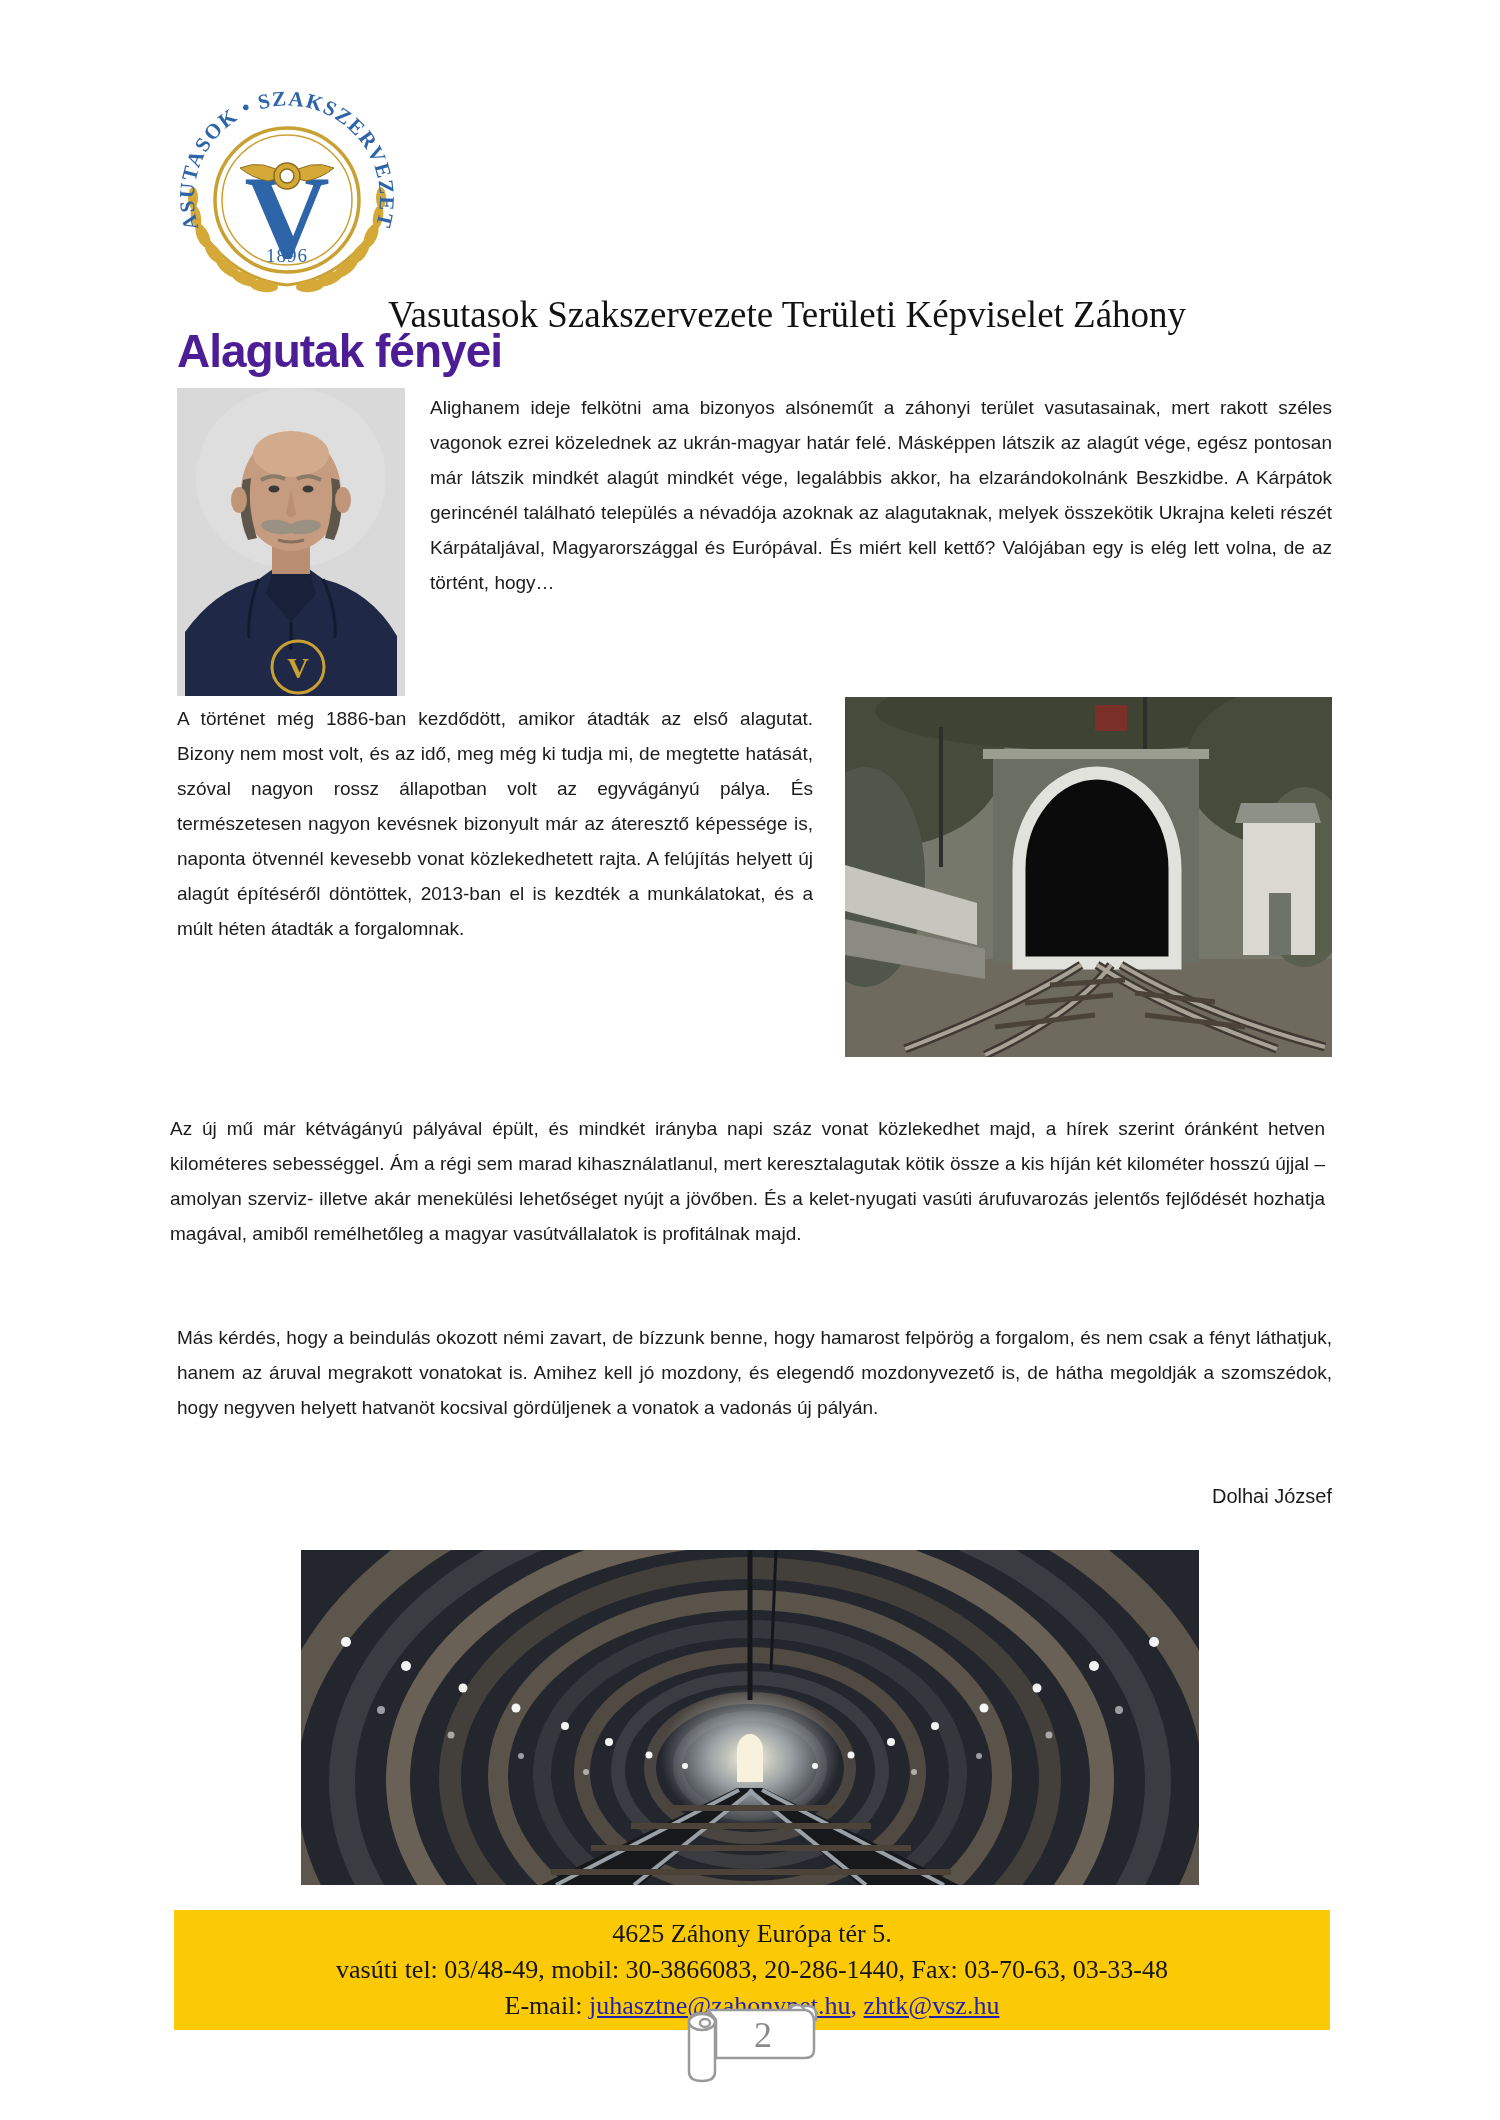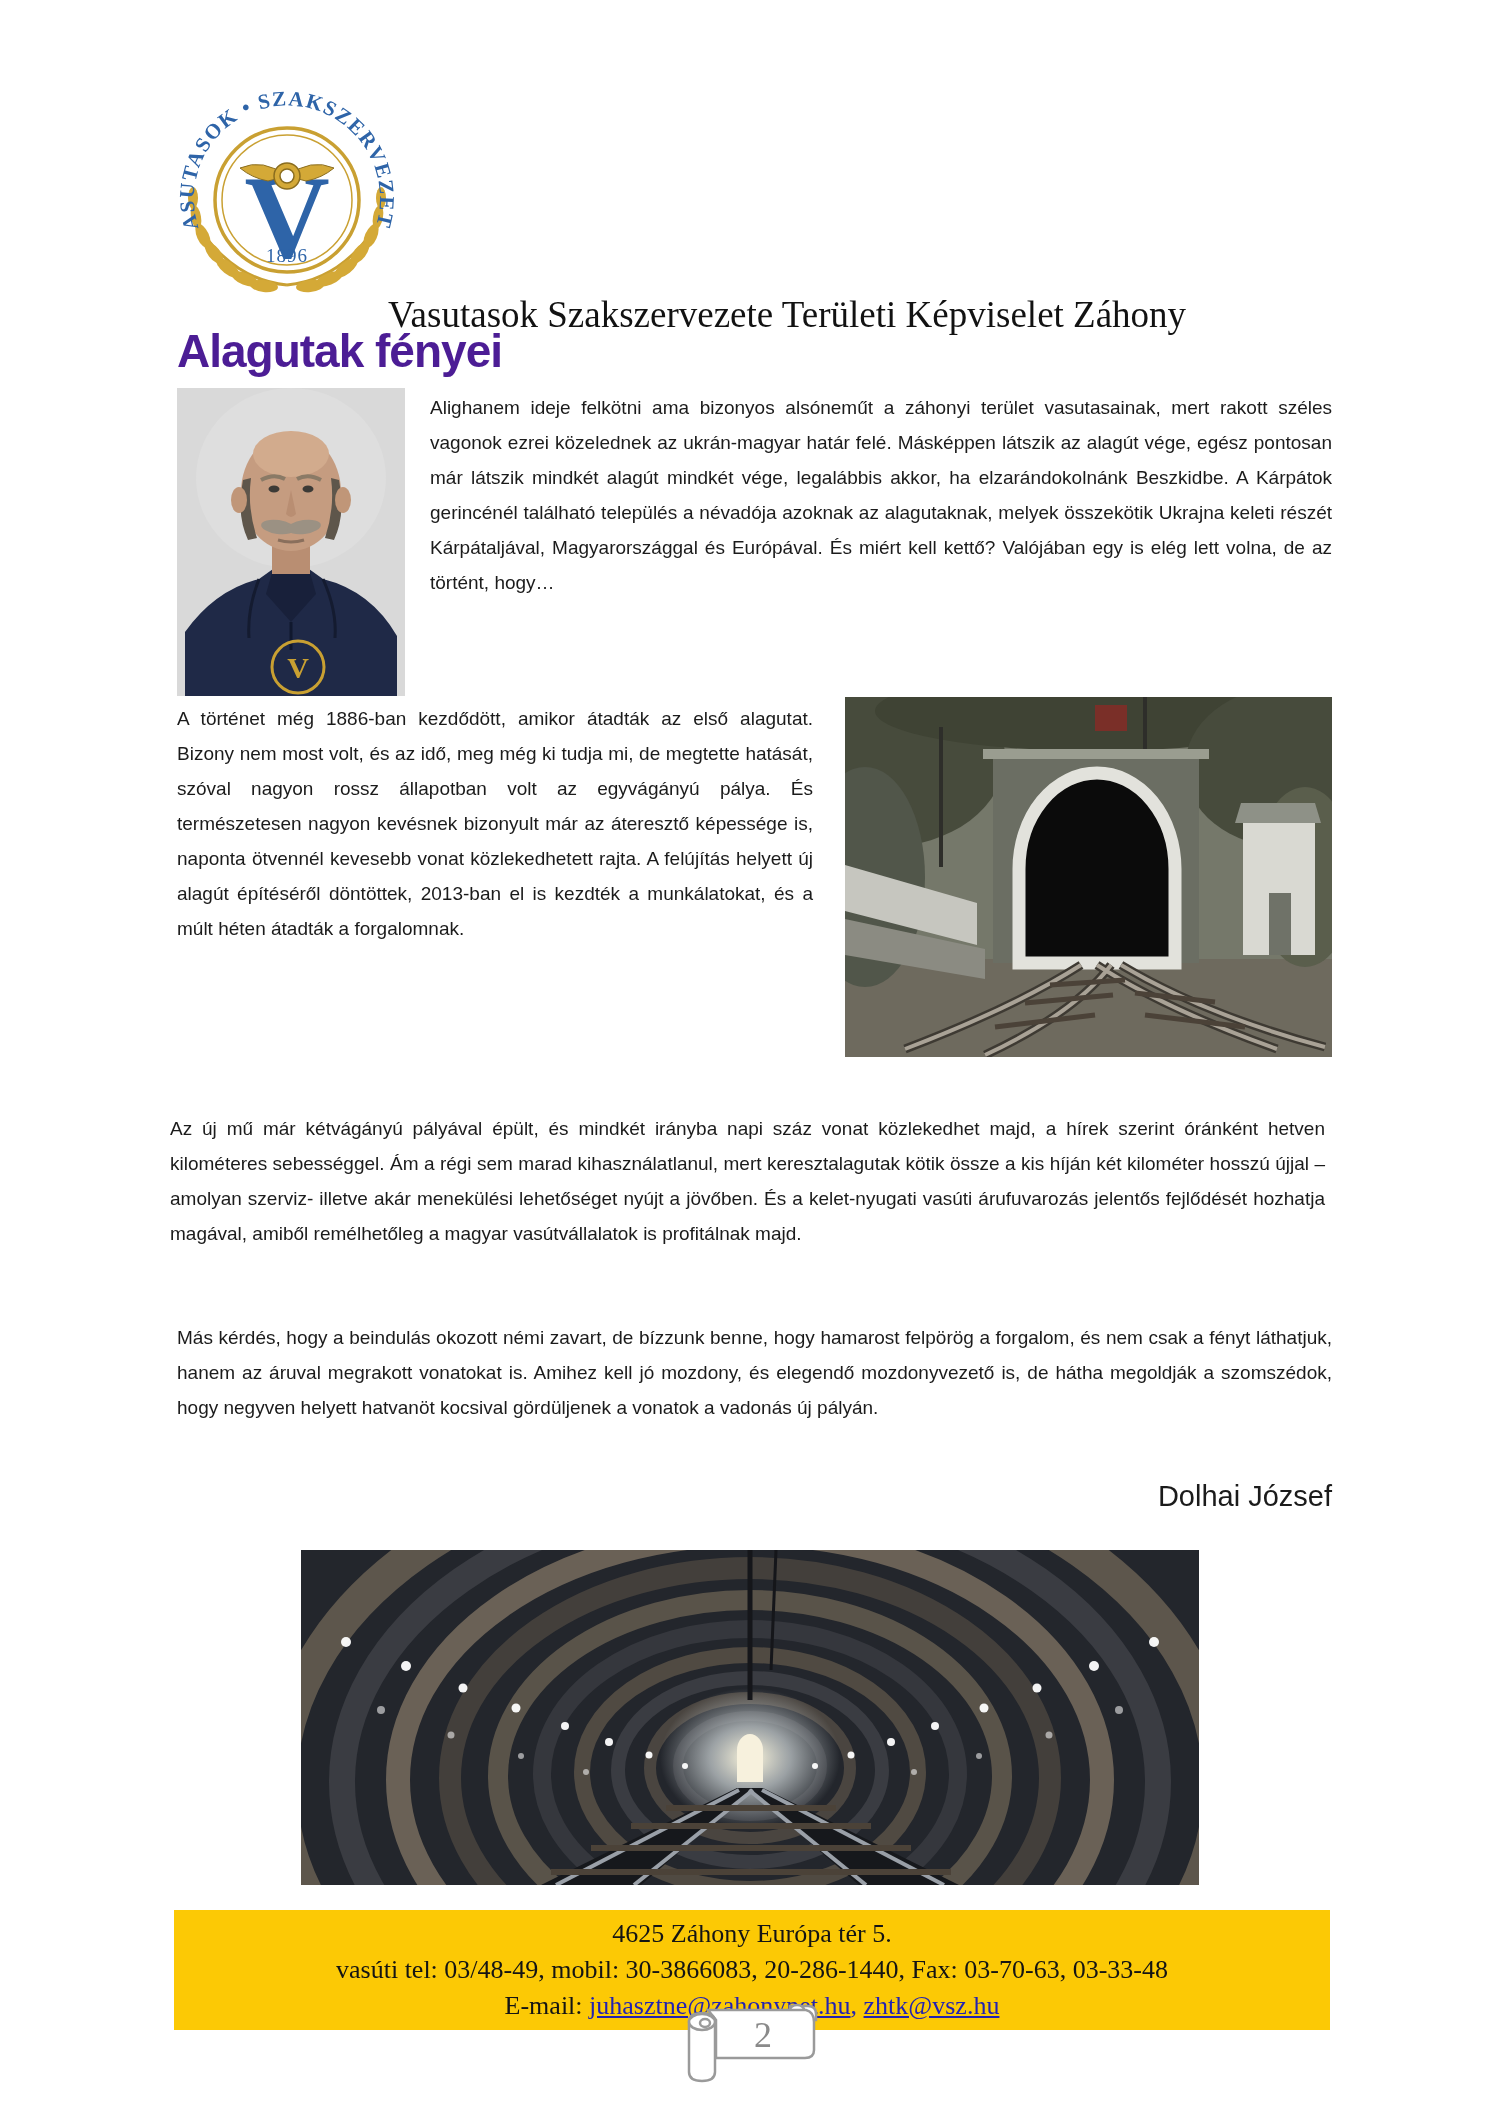--- a/index.html
+++ b/index.html
@@ -20,21 +20,21 @@
   }
   .portrait{position:absolute; left:177px; top:388px; width:228px; height:308px;}
   .p1{position:absolute; left:430px; top:390px; width:902px;}
   .p2{position:absolute; left:177px; top:701px; width:636px;}
   .tunnel-portal{position:absolute; left:845px; top:697px; width:487px; height:360px;}
   .p3{position:absolute; left:170px; top:1111px; width:1155px;}
   .p4{position:absolute; left:177px; top:1320px; width:1155px;}
   .para{font-size:19px; line-height:35px; text-align:justify; margin:0; color:#1b1b1b;}
   .signature{
     position:absolute; left:177px; top:1479px; width:1155px;
-    font-size:29px; line-height:35px; text-align:right; color:#1b1b1b;
+    font-size:20px; line-height:35px; text-align:right; color:#1b1b1b;
   }
   .tunnel-inside{position:absolute; left:301px; top:1550px; width:898px; height:335px;}
   
   .footer-bar{
     position:absolute; left:174px; top:1910px; width:1156px; height:120px;
     background:#FCC905; text-align:center;
     font-family:"Liberation Serif", serif; font-size:26px; line-height:36px; color:#141414;
     padding-top:6px; box-sizing:border-box;
   }
   .footer-bar a{color:#2222B2; text-decoration:underline;}

